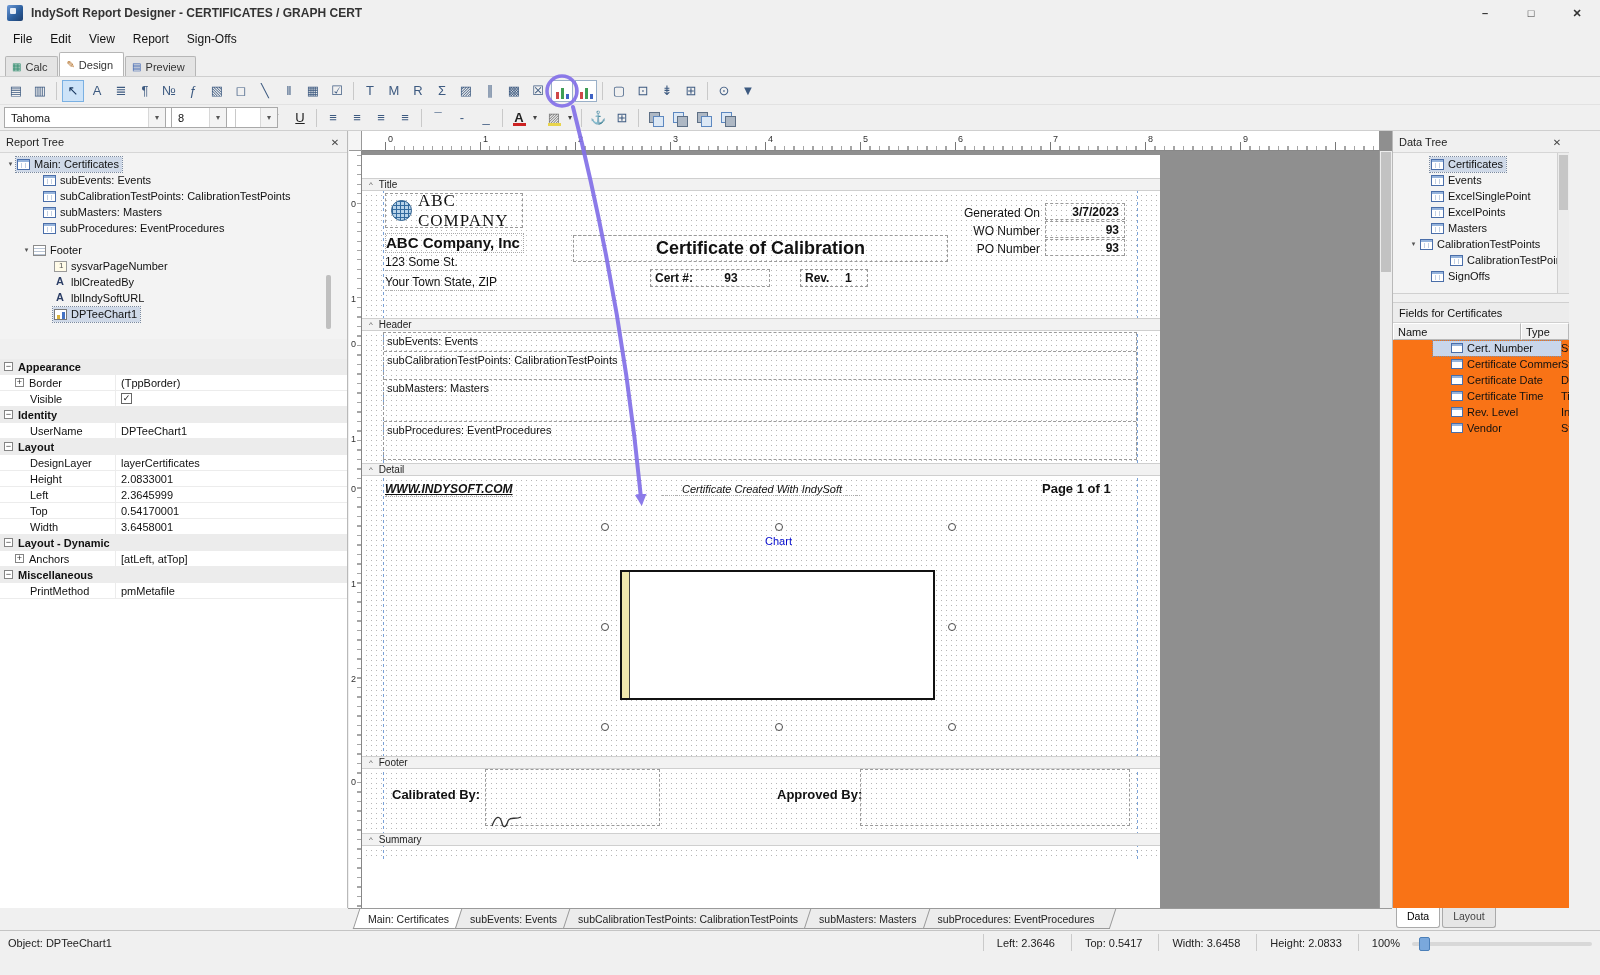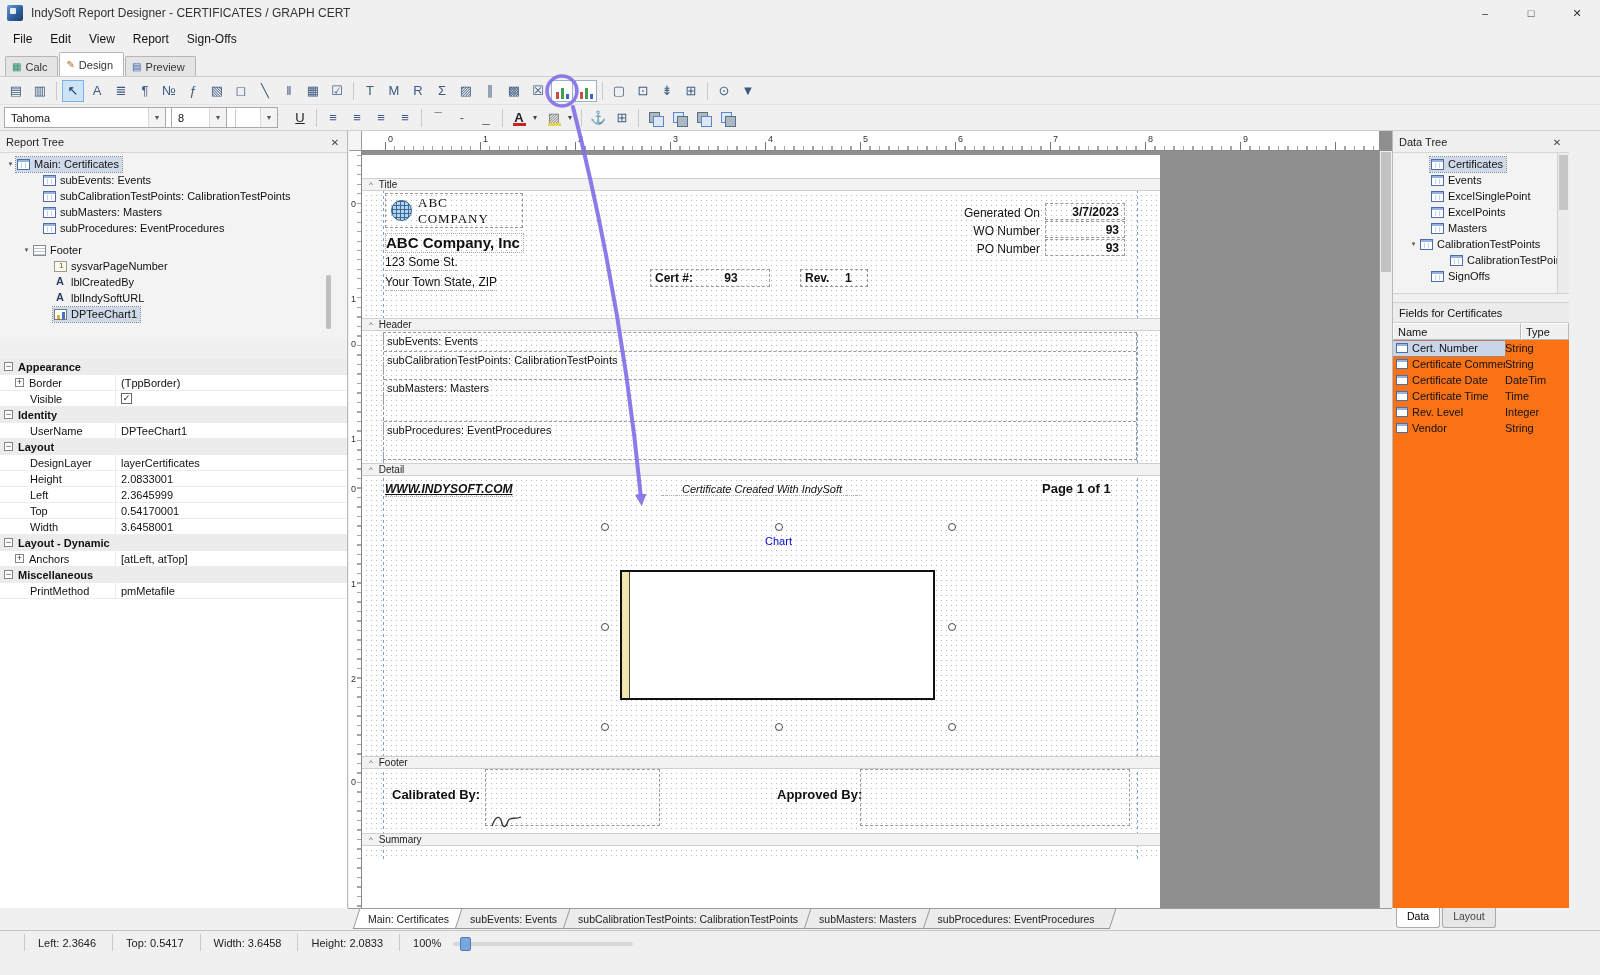--- a/index.html
+++ b/index.html
@@ -1,20 +1,20 @@
 <!DOCTYPE html>
 <html><head>
 <meta charset="utf-8">
 <style>
 *{margin:0;padding:0;box-sizing:border-box;}
 html,body{background:#666;}
 .app{position:relative;width:1600px;height:975px;background:#f0f0f0;font-family:"Liberation Sans",sans-serif;font-size:11px;color:#111;overflow:hidden;}
 
 
-.titlebar{position:absolute;left:0;top:0;width:100%;height:26px;background:#f0f0f0;display:flex;align-items:center;}
+.titlebar{position:absolute;left:0;top:0;width:100%;height:26px;background:#f0f0f0;display:flex;align-items:center;font-weight:bold;}
 .app-icon{width:16px;height:16px;margin-left:7px;border-radius:2px;background:linear-gradient(135deg,#6f9bd8 0%,#2c5f9e 55%,#1d3f6e 100%);position:relative;flex:none;}
 .app-icon::after{content:"";position:absolute;left:3px;top:3px;width:6px;height:6px;background:#e8eef7;border-radius:1px;}
 .title-text{margin-left:8px;font-size:12px;color:#333;white-space:nowrap;}
 .win-controls{position:absolute;right:0;top:0;height:100%;display:flex;}
 .win-btn{width:46px;height:26px;display:flex;align-items:center;justify-content:center;font-size:11px;color:#333;}
 
 
 .menubar{position:absolute;left:0;top:26px;width:100%;height:26px;display:flex;align-items:center;padding-left:4px;background:#f0f0f0;}
 .menu-item{padding:5px 9px;font-size:12px;}
 
@@ -94,21 +94,21 @@
 .dtree-scroll{position:absolute;right:0;top:22px;width:12px;height:140px;background:#ececec;border-left:1px solid #d0d0d0;}
 .dtree-scroll .thumb{position:absolute;left:1px;right:1px;top:2px;height:55px;background:#c6c6c6;}
 .rp-splitter{position:absolute;left:0;top:162px;width:100%;height:10px;background:#f0f0f0;border-top:1px solid #d0d0d0;border-bottom:1px solid #d0d0d0;}
 .fields-title{position:absolute;left:0;top:172px;width:100%;height:20px;background:#ececec;border-bottom:1px solid #cfcfcf;display:flex;align-items:center;padding-left:6px;}
 .ftable{position:absolute;left:0;top:192px;width:100%;bottom:0;background:#f97316;overflow:hidden;}
 .fhead{height:17px;display:flex;font-size:11px;}
 .fcell{border-right:1px solid #b9b9b9;border-bottom:1px solid #b9b9b9;border-top:1px solid #fff;border-left:1px solid #fff;display:flex;align-items:center;padding-left:4px;background:#f0f0f0;}
 .fcell.c1{width:128px;flex:none;}
 .fcell.c2{flex:1;}
 .frow{height:16px;display:flex;align-items:center;font-size:11px;}
-.frow .fname{width:112px;flex:none;display:flex;align-items:center;padding-left:3px;overflow:hidden;white-space:nowrap;height:15px;}
+.frow .fname{width:128px;flex:none;display:flex;align-items:center;padding-left:18px;overflow:hidden;white-space:nowrap;height:15px;margin-left:40px;}
 .frow .ftype{flex:1;overflow:hidden;white-space:nowrap;}
 .frow.selected .fname{background:#c9d6ea;outline:1px dotted #8090a8;}
 .i-field{width:12px;height:10px;border:1px solid #4a6ea9;background:linear-gradient(#96b4dc 0 2px,#fff 2px);margin-right:4px;flex:none;}
 .rp-tabs{position:absolute;left:1396px;top:908px;height:20px;display:flex;z-index:5;}
 .rptab{padding:2px 10px;font-size:10.5px;background:#e6e6e6;border:1px solid #aaa;border-top:none;margin-right:2px;border-radius:0 0 3px 3px;color:#444;}
 .rptab.active{background:#fff;color:#000;}
 
 
 .canvas{position:absolute;left:349px;top:131px;width:1043px;height:777px;background:#8f8f8f;overflow:hidden;}
 .ruler-corner{position:absolute;left:0;top:0;width:13px;height:20px;background:#f5f5f5;border-right:1px solid #999;border-bottom:1px solid #999;z-index:3;}
@@ -120,21 +120,21 @@
 .vscroll .thumb{position:absolute;left:1px;right:1px;top:1px;height:120px;background:#c2c2c2;}
 .page{position:absolute;left:13px;top:24px;width:798px;height:753px;background:#fff;}
 .mline{position:absolute;top:23px;height:681px;width:1px;background:repeating-linear-gradient(#7aa2d8 0 3px,transparent 3px 6px);}
 .band-strip{position:absolute;left:0;width:100%;height:13px;background:#f2f2f2;border-top:1px solid #cfcfcf;border-bottom:1px solid #cfcfcf;display:flex;align-items:center;font-size:10px;color:#222;z-index:2;}
 .band-strip .chev{font-size:8px;color:#555;margin:0 6px 0 7px;line-height:1;}
 .band-area{position:absolute;left:0;width:100%;background-image:radial-gradient(circle,#b6b6b6 0.8px,transparent 0.9px);background-size:5px 5px;background-position:2px 2px;}
 .obj{position:absolute;}
 .dashed{border:1px dashed #9a9a9a;}
 .logo-box{display:flex;align-items:center;padding-left:5px;gap:6px;}
 .globe{width:21px;height:21px;border-radius:50%;border:1px solid #2c5f8e;background:repeating-linear-gradient(90deg,#336a9e 0 1px,transparent 1px 4px),repeating-linear-gradient(#336a9e 0 1px,transparent 1px 4px),#b9d4ea;flex:none;}
-.logo-text{font-family:"Liberation Serif",serif;font-size:13px;letter-spacing:1px;color:#111;}
+.logo-text{font-family:"Liberation Serif",serif;font-size:17px;letter-spacing:1px;color:#111;}
 .company{font-size:15px;font-weight:bold;border:1px dotted #aaa;padding:0 3px 1px 0;}
 .addr{font-size:12px;border-bottom:1px dotted #aaa;padding-bottom:1px;}
 .cert-title-box{display:flex;align-items:center;justify-content:center;font-size:18px;font-weight:bold;}
 .inline-box{display:flex;align-items:center;font-size:12px;font-weight:bold;}
 .inline-box .lab{padding-left:4px;}
 .inline-box .val{flex:1;text-align:center;}
 .r-label{font-size:12px;text-align:right;}
 .r-val{display:flex;align-items:center;justify-content:flex-end;padding-right:5px;font-size:12px;font-weight:bold;}
 .hdr-outer{position:absolute;left:21px;top:1px;width:754px;border:1px dashed #9a9a9a;}
 .hdr-sec{position:relative;border-bottom:1px dashed #9a9a9a;font-size:11px;padding:2px 0 0 3px;}
@@ -480,20 +480,21 @@
         <span>Title</span>
       </div>
       <div class="band-area" style="top:36px;height:127px">
         <div class="obj dashed logo-box" style="left:23px;top:2px;width:138px;height:35px">
           <span class="globe"></span>
           <span class="logo-text">ABC COMPANY</span>
         </div>
         <div class="obj company" style="left:23px;top:42px">ABC  Company, Inc</div>
         <div class="obj addr" style="left:23px;top:64px">123 Some St.</div>
         <div class="obj addr" style="left:23px;top:84px">Your Town State, ZIP</div>
+        <div class="obj dashed cert-title-box" style="left:211px;top:44px;width:375px;height:27px">Certificate of Calibration</div>
         <div class="obj dashed inline-box" style="left:288px;top:78px;width:120px;height:18px">
           <span class="lab">Cert #:</span>
           <span class="val">93</span>
         </div>
         <div class="obj dashed inline-box" style="left:438px;top:78px;width:68px;height:18px">
           <span class="lab">Rev.</span>
           <span class="val">1</span>
         </div>
         <div class="obj r-label" style="left:560px;top:15px;width:118px">Generated On</div>
         <div class="obj dashed r-val" style="left:683px;top:12px;width:80px;height:17px">3/7/2023</div>
@@ -691,20 +692,21 @@
         <span>subProcedures: EventProcedures</span>
       </div>
   </div>
 
   <div class="rp-tabs">
     <div class="rptab active">Data</div>
     <div class="rptab">Layout</div>
   </div>
 
   <div class="statusbar">
+    <span class="sb-left">Object: DPTeeChart1</span>
     <span class="sb-item">Left: 2.3646</span>
     <span class="sb-item">Top: 0.5417</span>
     <span class="sb-item">Width: 3.6458</span>
     <span class="sb-item">Height: 2.0833</span>
     <span class="sb-item">100%</span>
     <div class="zoom-track">
       <div class="zoom-thumb"></div>
     </div>
   </div>
 

